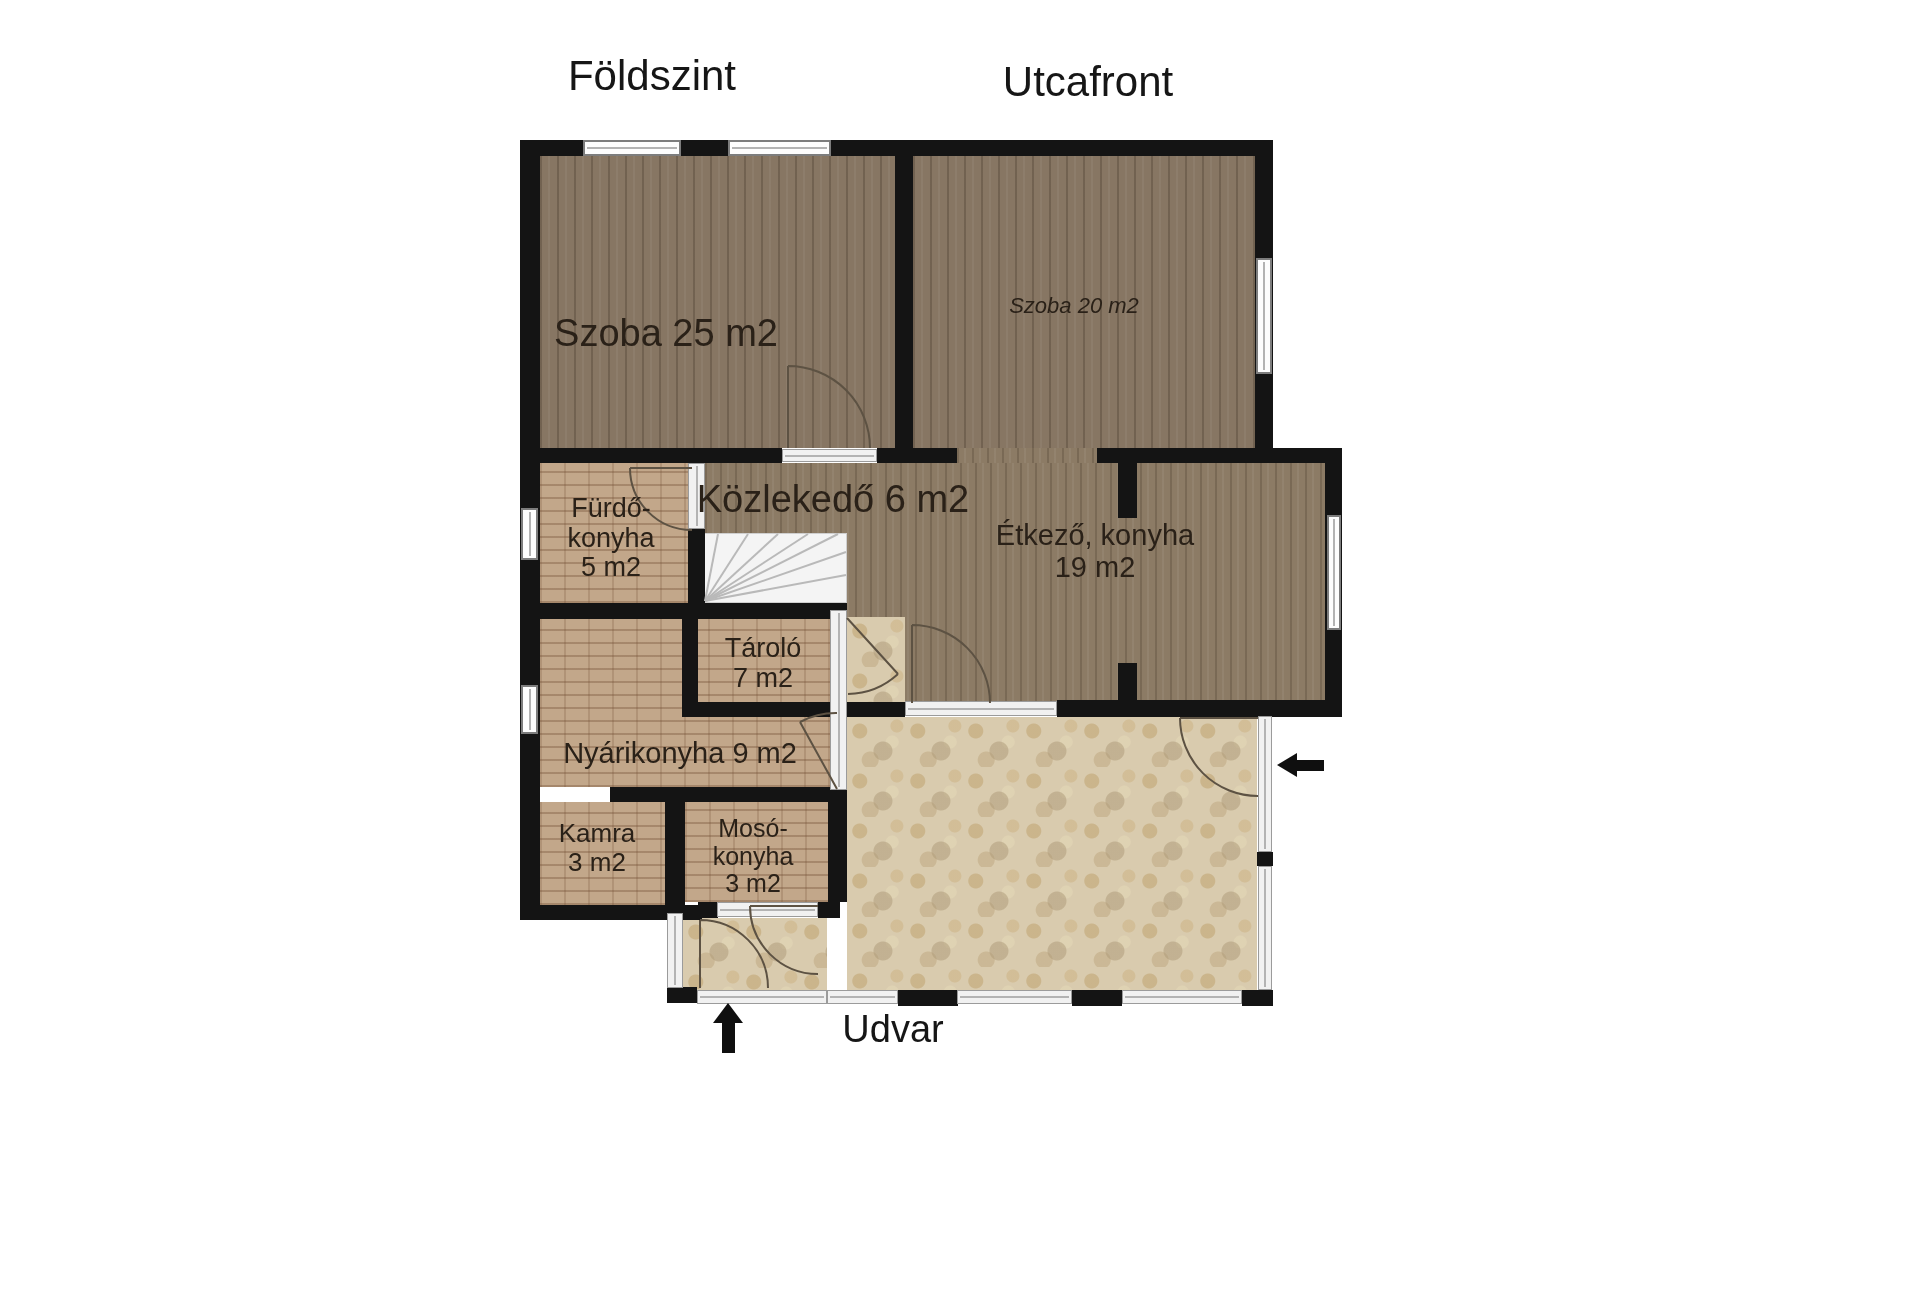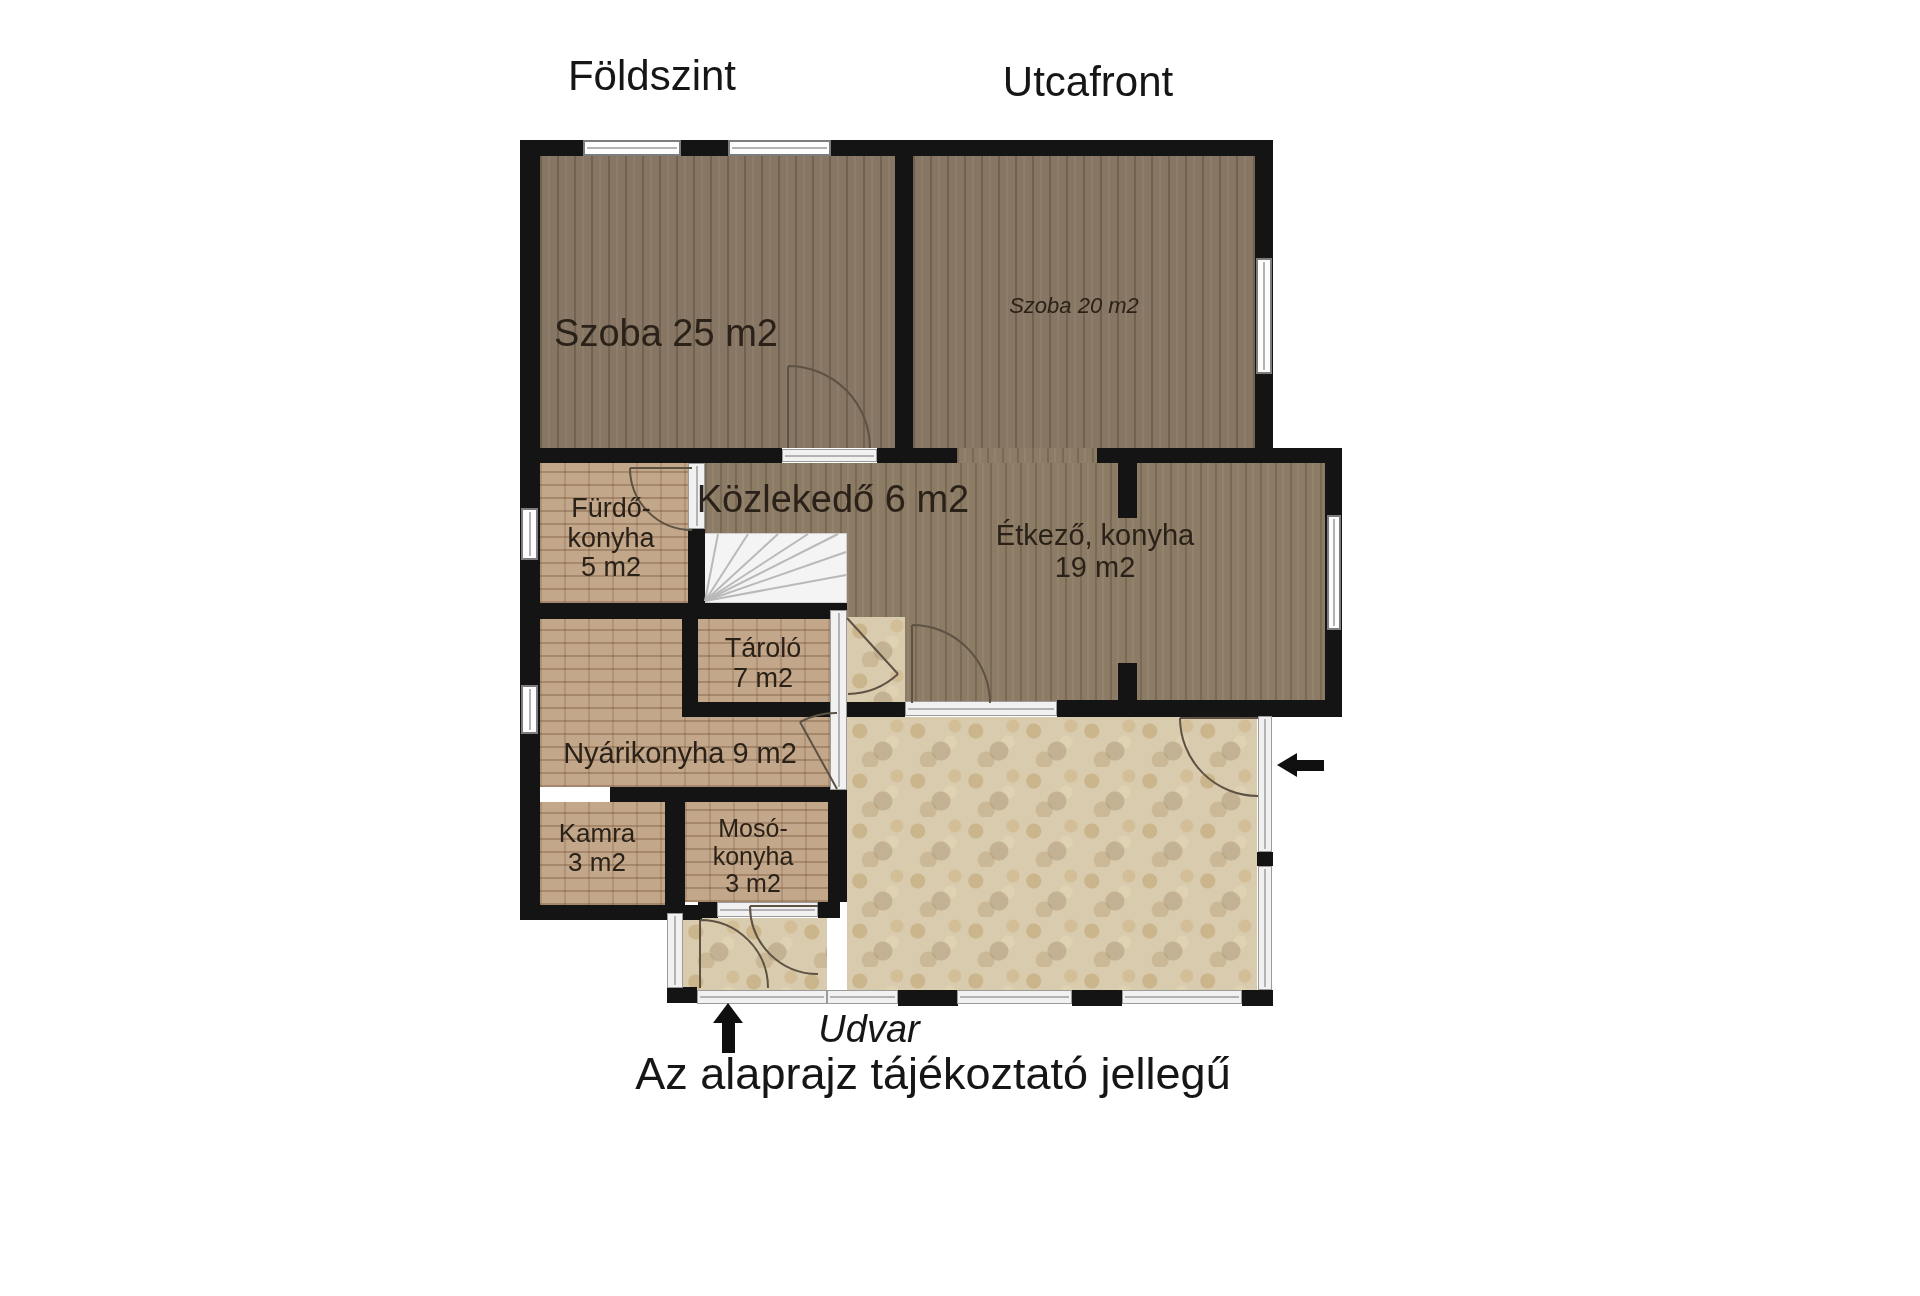--- a/index.html
+++ b/index.html
@@ -163,16 +163,15 @@
 
   <div class="arrow" style="left:713px;top:1003px;width:31px;height:50px;">
     <div class="head-up"></div>
     <div class="shaft-v"></div>
   </div>
   <div class="arrow" style="left:1277px;top:753px;width:48px;height:25px;">
     <div class="head-left"></div>
     <div class="shaft-h"></div>
   </div>
 
-  <div class="big-text" style="left:869px;top:1008px;font-size:38px;font-style:italic;">Udvar</div>
-  <div class="big-text" style="left:933px;top:1048px;font-size:45px;">Az alaprajz tájékoztató jellegű</div>
+  <div class="big-text" style="left:893px;top:1008px;font-size:38px;">Udvar</div>
 
 </div>
 
 </body></html>

